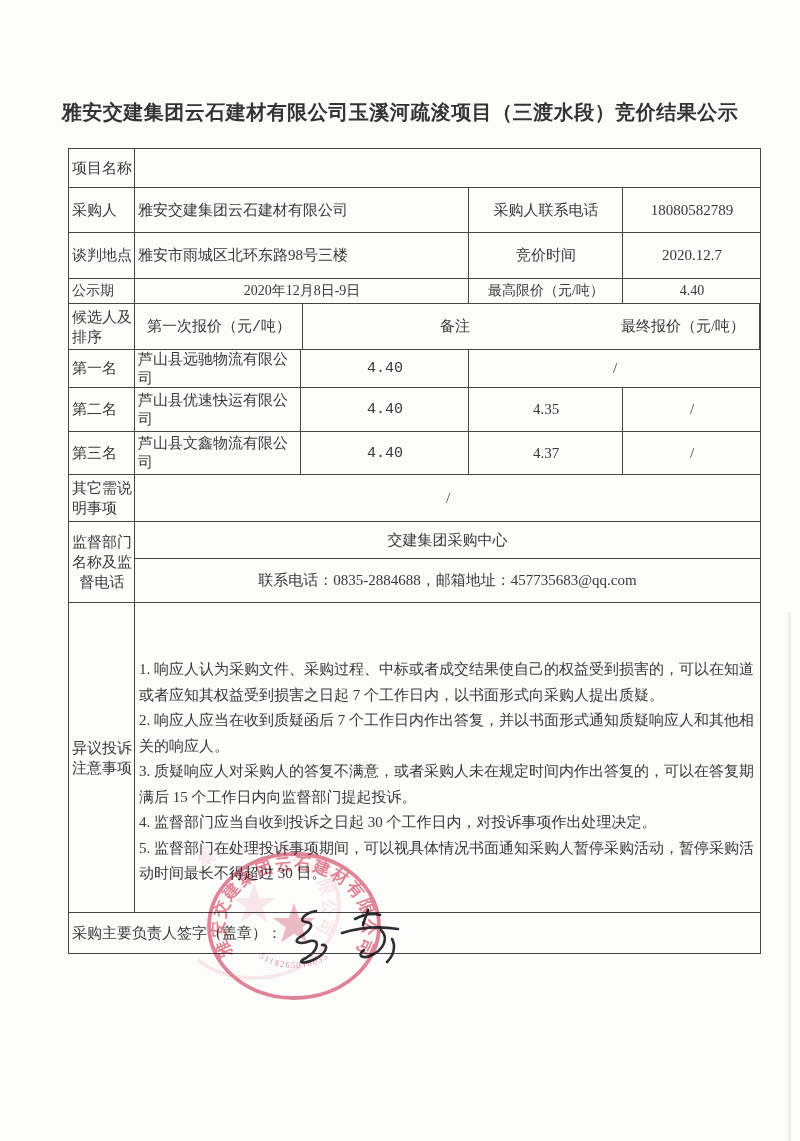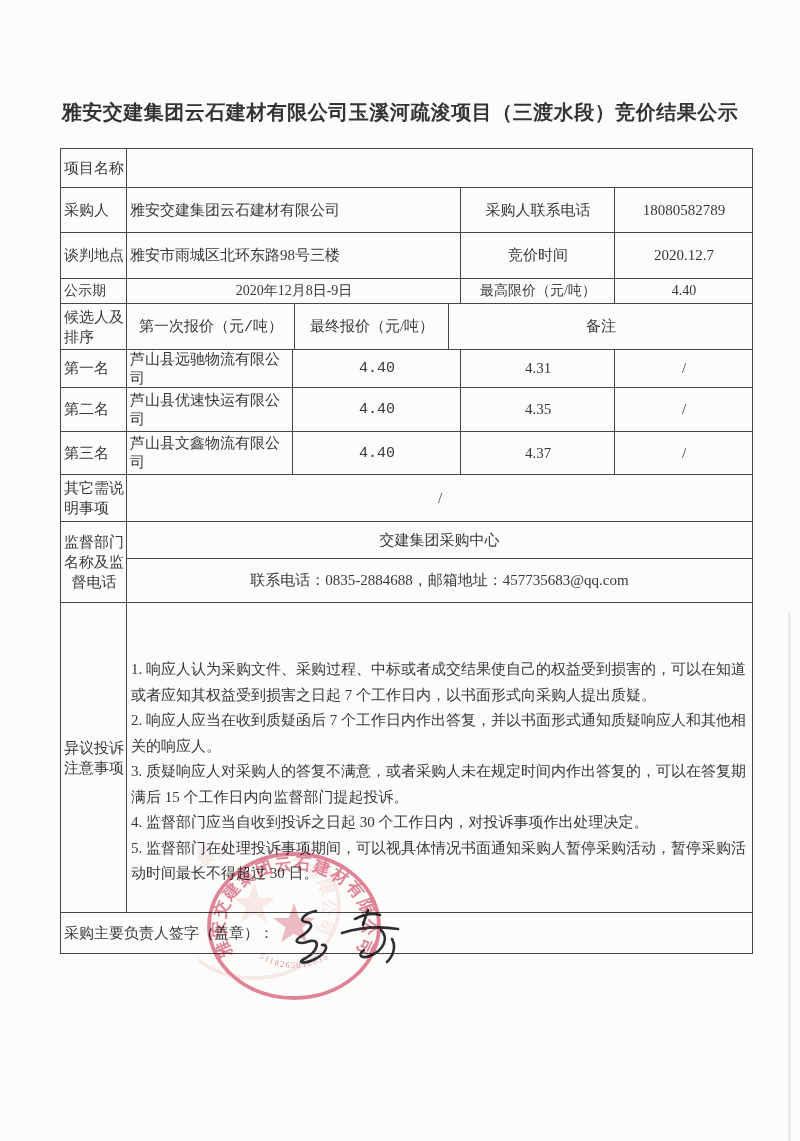--- a/index.html
+++ b/index.html
@@ -15,21 +15,21 @@
     color:var(--ink);
     overflow:hidden;
   }
   .title{
     position:absolute;top:99px;left:0;width:100%;
     margin:0;text-align:center;
     font-size:20px;font-weight:bold;letter-spacing:0.5px;
     color:#333336;
   }
   .tbl{
-    position:absolute;left:60px;top:148px;width:693px;
+    position:absolute;left:68px;top:148px;width:693px;
     border:1px solid var(--ln);
     box-sizing:border-box;
     font-size:15px;
   }
   .tr{display:flex;border-bottom:1px solid var(--ln);box-sizing:border-box;}
   .tr:last-child{border-bottom:none;}
   .td{
     border-right:1px solid var(--ln);
     box-sizing:border-box;
     display:flex;align-items:center;
@@ -93,29 +93,28 @@
       <div class="td w154 ce">最高限价（元/吨）</div>
       <div class="td fill last ce">4.40</div>
     </div>
 
     <div class="tr" style="height:46px">
       <div class="td lab stack">
         <span class="ml">候选人及</span>
         <span class="ml">排序</span>
       </div>
       <div class="td w168 ce">第一次报价（元/吨）</div>
+      <div class="td fill last ce">备注</div>
       <div class="td w154 ce">最终报价（元/吨）</div>
-      <div class="td fill last ce">备注</div>
     </div>
 
     <div class="tr" style="height:38px">
       <div class="td lab">第一名</div>
       <div class="td w166">芦山县远驰物流有限公司</div>
       <div class="td w168 ce">4.40</div>
-      <div class="td w154 ce">4.31</div>
       <div class="td fill last ce">/</div>
     </div>
 
     <div class="tr" style="height:44px">
       <div class="td lab">第二名</div>
       <div class="td w166">芦山县优速快运有限公司</div>
       <div class="td w168 ce">4.40</div>
       <div class="td w154 ce">4.35</div>
       <div class="td fill last ce">/</div>
     </div>

